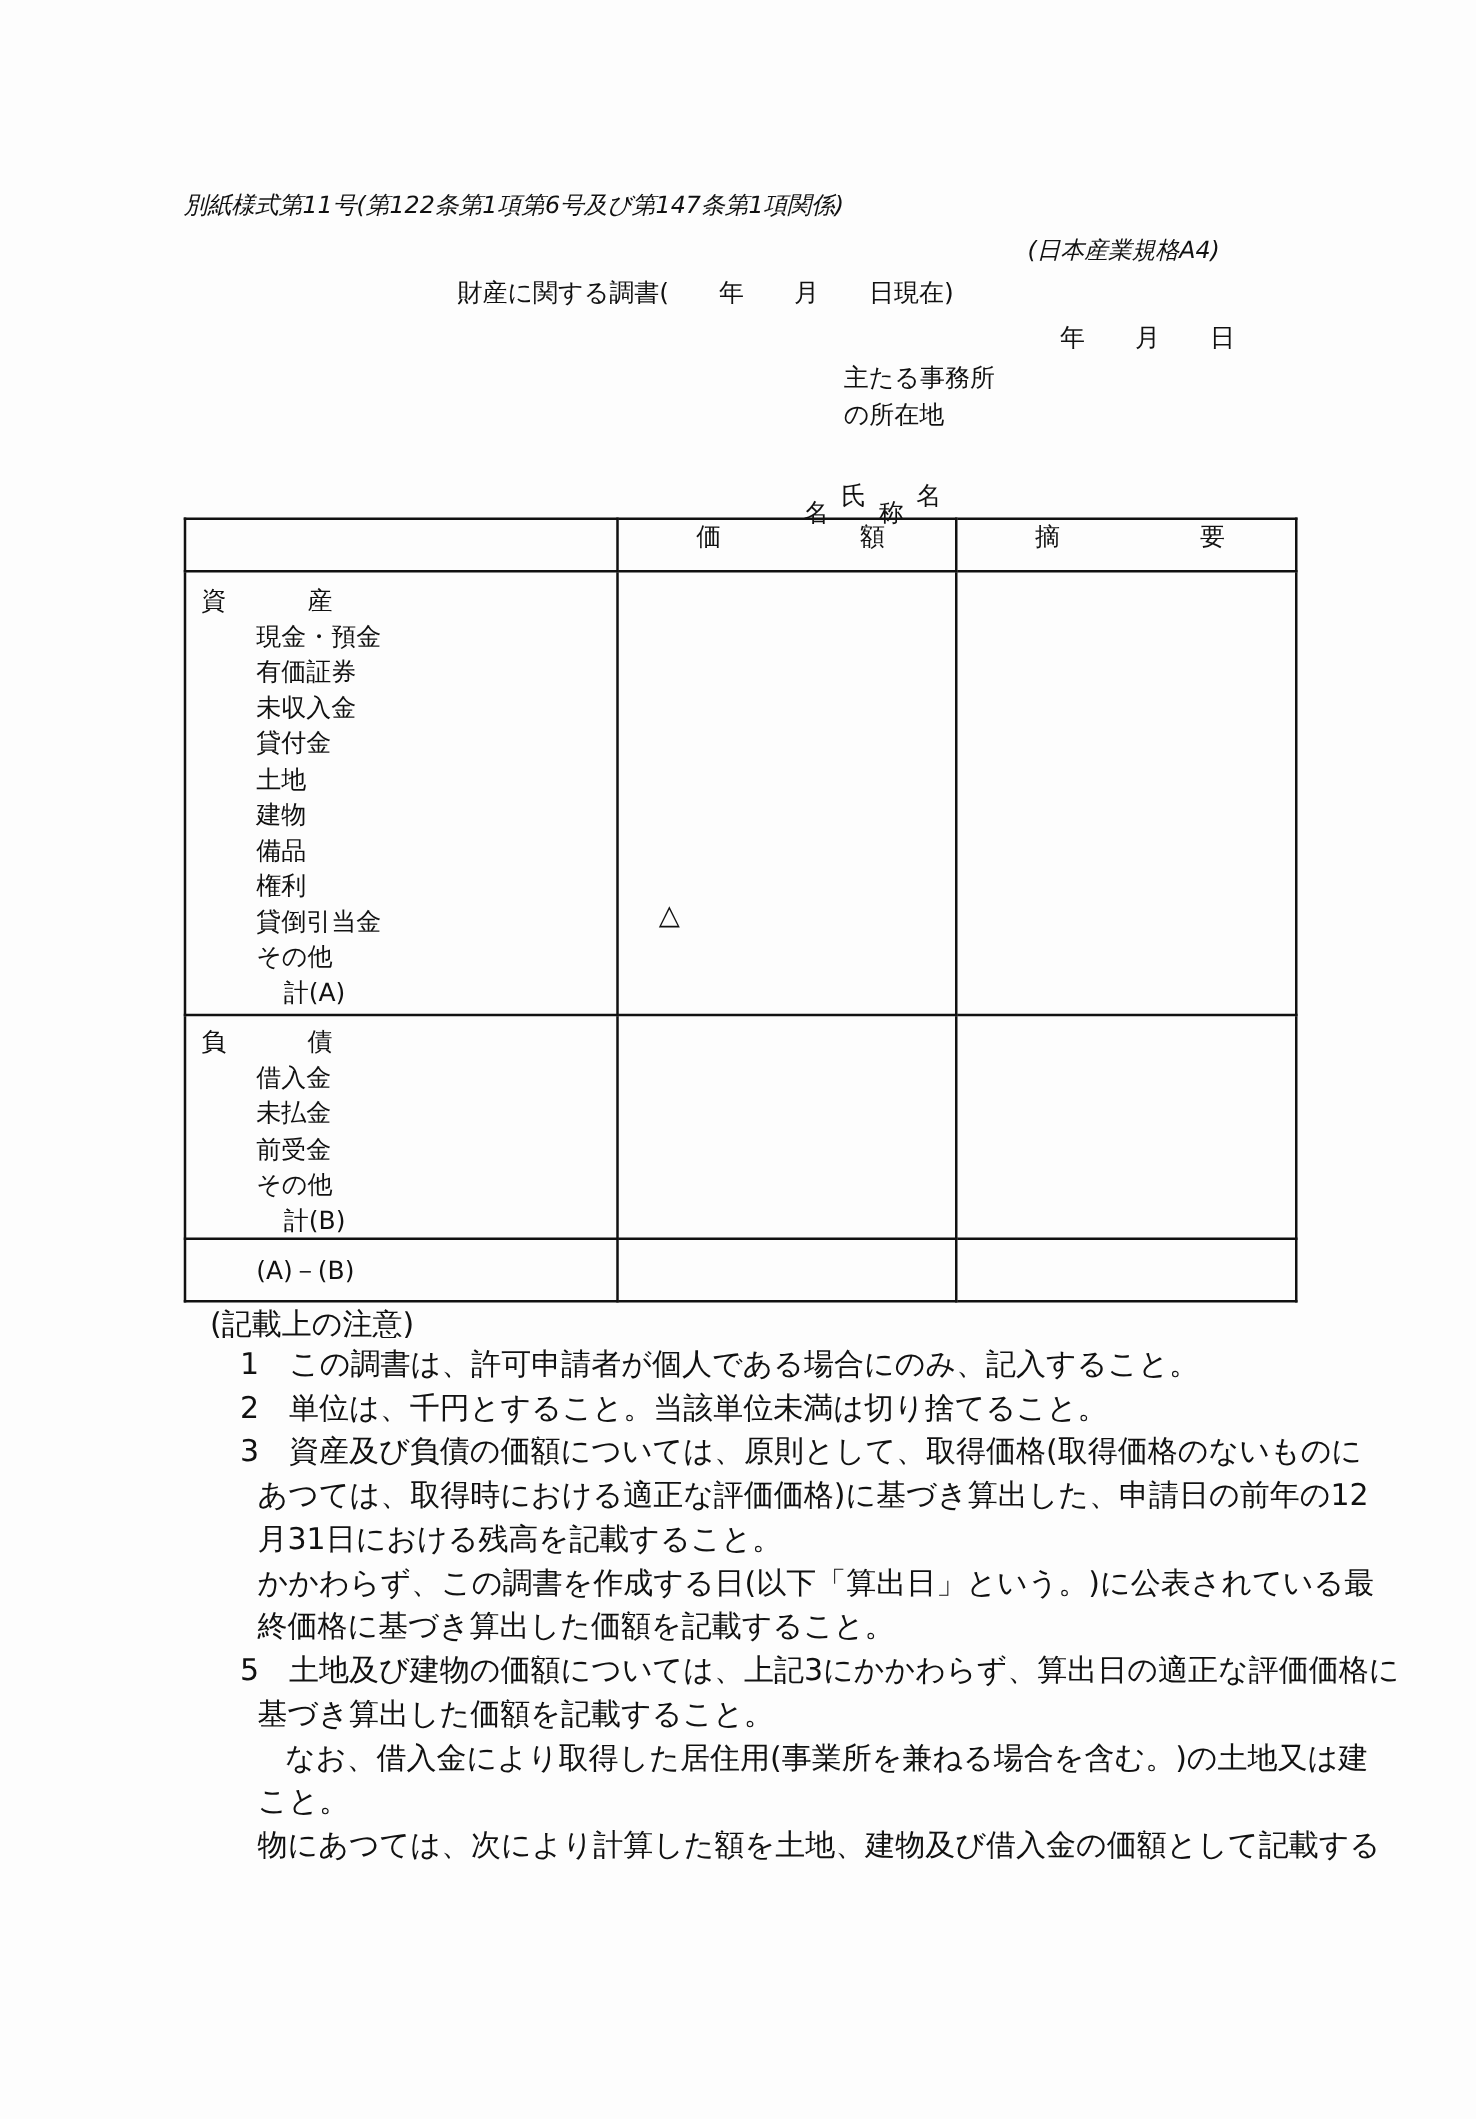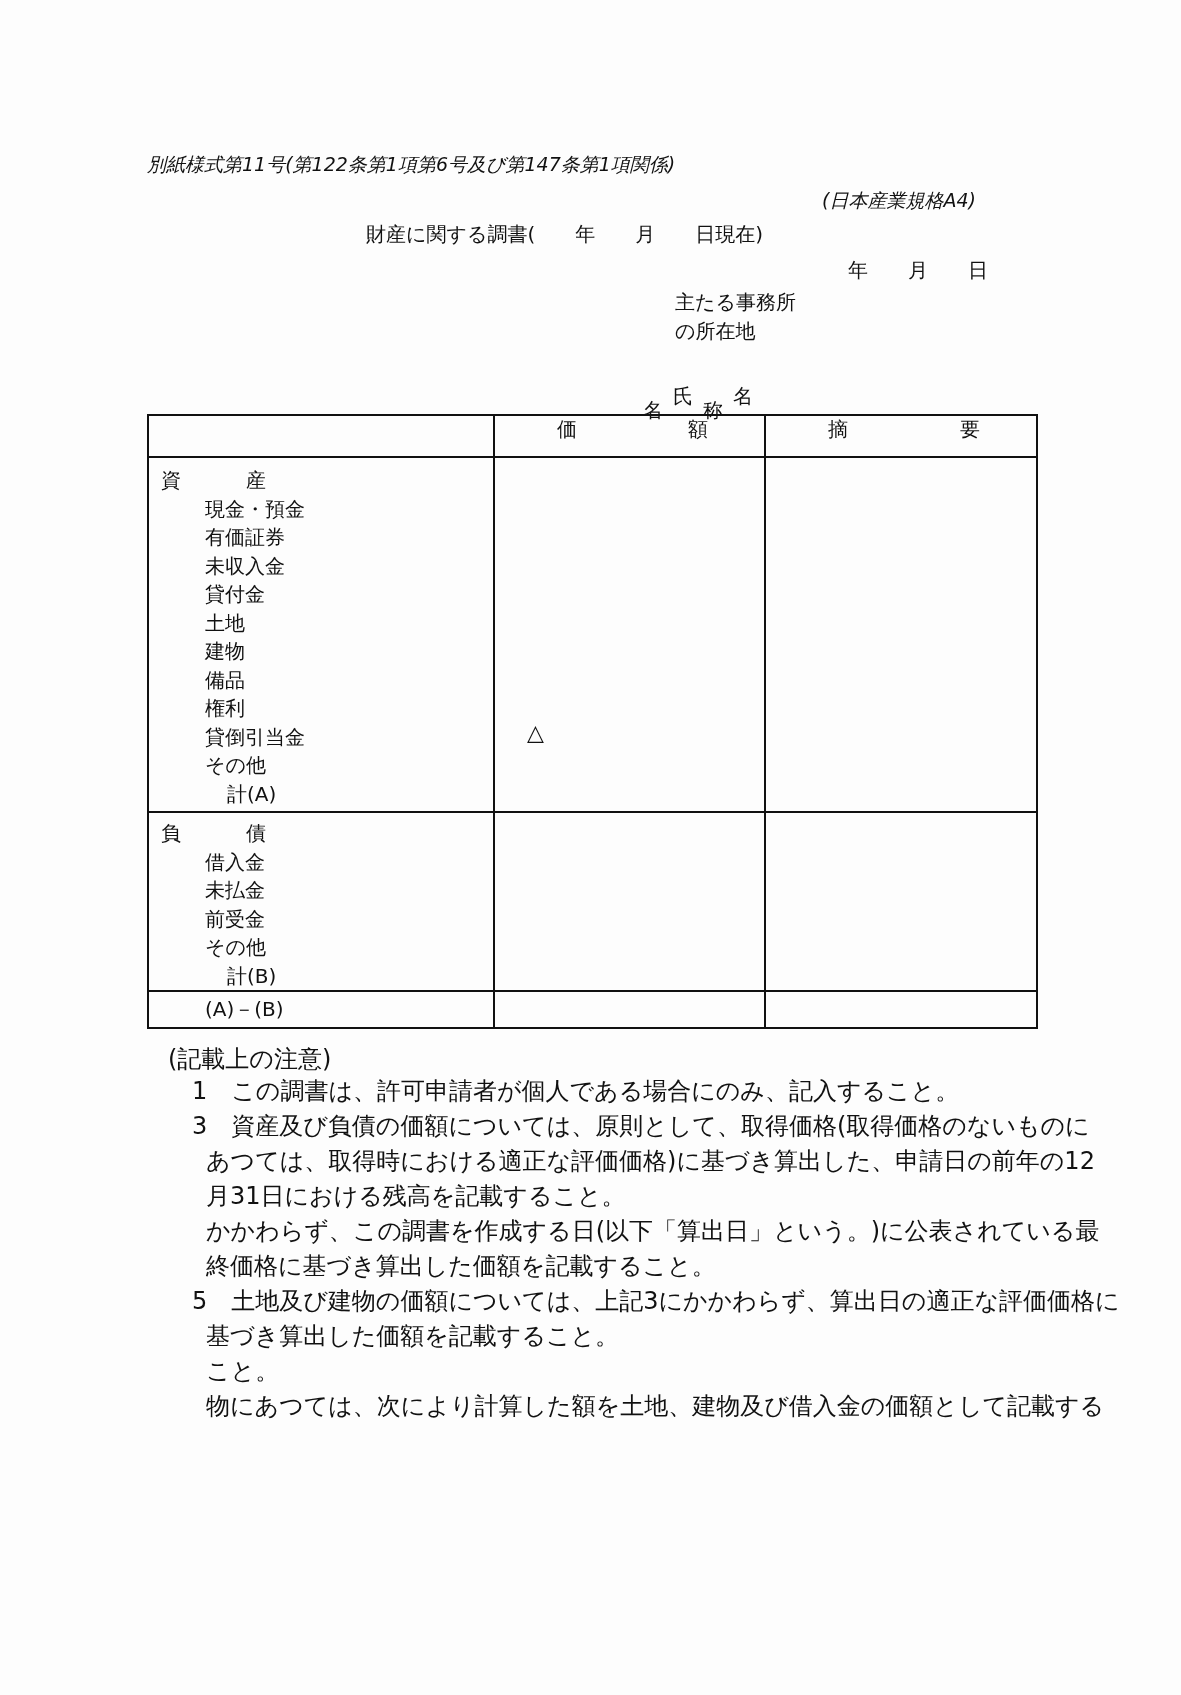--- a/index.html
+++ b/index.html
@@ -100,35 +100,37 @@
         <div class="sub">未払金</div>
         <div class="sub">前受金</div>
         <div class="sub">その他</div>
         <div class="tot">計(B)</div>
       </div>
     </td>
     <td></td>
     <td></td>
   </tr>
 
-  <tr style="height:37px;">
+  <tr style="height:50px;">
     <td style="vertical-align:middle;">
       <div style="padding-left:56px;font-size:20px;">(A)－(B)</div>
     </td>
     <td></td>
     <td></td>
   </tr>
 </tbody>
   </table>
 
 <div class="notes">
   <div class="note-line" style="line-height:30px;">(記載上の注意)</div>
   <div class="note-line ind1">1　この調書は、許可申請者が個人である場合にのみ、記入すること。</div>
+  <div class="note-line ind1">2　単位は、千円とすること。当該単位未満は切り捨てること。</div>
   <div class="note-line ind1">3　資産及び負債の価額については、原則として、取得価格(取得価格のないものに</div>
   <div class="note-line ind2">あつては、取得時における適正な評価価格)に基づき算出した、申請日の前年の12</div>
   <div class="note-line ind2">月31日における残高を記載すること。</div>
   <div class="note-line ind2">かかわらず、この調書を作成する日(以下「算出日」という。)に公表されている最</div>
   <div class="note-line ind2">終価格に基づき算出した価額を記載すること。</div>
   <div class="note-line ind1">5　土地及び建物の価額については、上記3にかかわらず、算出日の適正な評価価格に</div>
   <div class="note-line ind2">基づき算出した価額を記載すること。</div>
+  <div class="note-line ind3">なお、借入金により取得した居住用(事業所を兼ねる場合を含む。)の土地又は建</div>
   <div class="note-line ind2">こと。</div>
   <div class="note-line ind2">物にあつては、次により計算した額を土地、建物及び借入金の価額として記載する</div>
 </div>
 
 </body></html>

